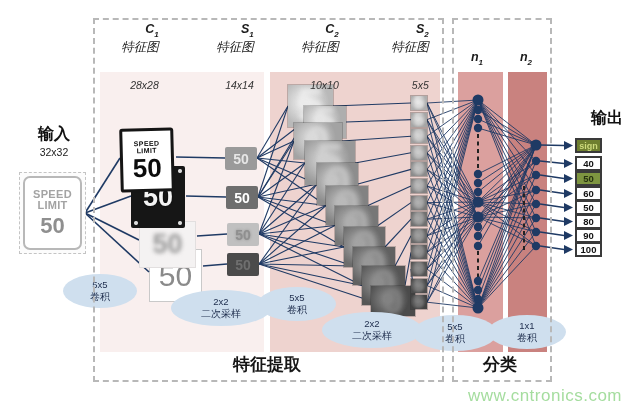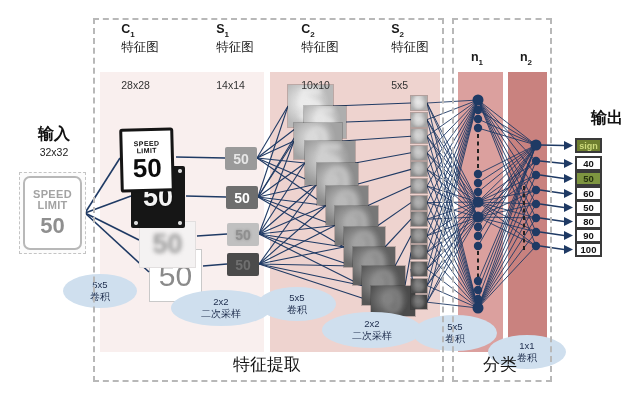--- a/index.html
+++ b/index.html
@@ -6,22 +6,22 @@
   .stage{position:relative;width:626px;height:408px;background:#fff;overflow:hidden;
          font-family:"Liberation Sans","DejaVu Sans",sans-serif;}
   .band{position:absolute;top:72px;height:280px;z-index:0;}
   .band1{left:100px;width:164px;background:var(--band1);}
   .band2{left:270px;width:170px;background:var(--band2);}
   .band3{left:458px;width:45px;background:var(--band3);}
   .band4{left:508px;width:39px;background:var(--band4);}
   .dashbox{position:absolute;border:2px dashed #b8b8b8;z-index:5;pointer-events:none;}
   .box-fe{left:93px;top:18px;width:347px;height:360px;}
   .box-cl{left:452px;top:18px;width:96px;height:360px;}
-  .section-label{position:absolute;transform:translateX(-50%);font-size:17px;font-weight:normal;color:#151515;z-index:6;white-space:nowrap;}
-  .hdr{position:absolute;transform:translateX(-50%);text-align:left;color:#1a1a1a;line-height:1.25;z-index:4;white-space:nowrap;}
+  .section-label{position:absolute;transform:translateX(-50%);font-size:17px;font-weight:bold;color:#151515;z-index:6;white-space:nowrap;}
+  .hdr{position:absolute;transform:translateX(-50%);text-align:right;color:#1a1a1a;line-height:1.25;z-index:4;white-space:nowrap;font-style:italic;}
   .hdr .l1{font-size:12.5px;font-weight:bold;}
   .hdr .l2{font-size:12.5px;}
   .hdr .l3{font-size:10.5px;color:#333;margin-top:24px;}
   sub{font-size:8px;}
   .io-label{position:absolute;transform:translateX(-50%);font-size:16px;font-weight:bold;color:#111;z-index:4;white-space:nowrap;}
   .io-size{position:absolute;transform:translateX(-50%);font-size:10.5px;color:#222;z-index:4;}
   .input-box{position:absolute;left:19px;top:172px;width:67px;height:82px;border:1px dashed #c4c4c4;background:#fcfcfc;z-index:3;box-sizing:border-box;padding:3px;}
   .input-sign{width:100%;height:100%;background:#fff;border:2px solid #b8b8b8;border-radius:7px;box-sizing:border-box;
               display:flex;flex-direction:column;align-items:center;justify-content:center;line-height:1.05;}
   .input-sign .w{font-size:11px;color:#a3a3a3;font-weight:600;letter-spacing:.3px;}
@@ -416,31 +416,32 @@
         <div class="nm">卷积</div>
       </div>
       <div class="ell" style="left: 372px; top: 330px; width: 100px; height: 36px;">
         <div class="sz">2x2</div>
         <div class="nm">二次采样</div>
       </div>
       <div class="ell" style="left: 455px; top: 333px; width: 84px; height: 36px;">
         <div class="sz">5x5</div>
         <div class="nm">卷积</div>
       </div>
-      <div class="ell" style="left: 527px; top: 332px; width: 78px; height: 34px; margin-top: 20px;">
+      <div class="ell" style="left: 527px; top: 332px; width: 78px; height: 34px;">
         <div class="sz">1x1</div>
         <div class="nm">卷积</div>
       </div>
     </div>
 
   <div class="io-label" style="left:587px;top:108px;margin-left:20px;">输出</div>
   <div id="outputs">
       <div class="outbox sign" style="top: 138px;">sign</div>
       <div class="outbox" style="top: 156px;">40</div>
       <div class="outbox hl" style="top: 171px;">50</div>
       <div class="outbox" style="top: 186px;">60</div>
       <div class="outbox" style="top: 200px;">50</div>
       <div class="outbox" style="top: 214px;">80</div>
       <div class="outbox" style="top: 228px;">90</div>
       <div class="outbox" style="top: 242px;">100</div>
     </div>
 
+  <div class="watermark">www.cntronics.com</div>
 </div>
 
 </body></html>

